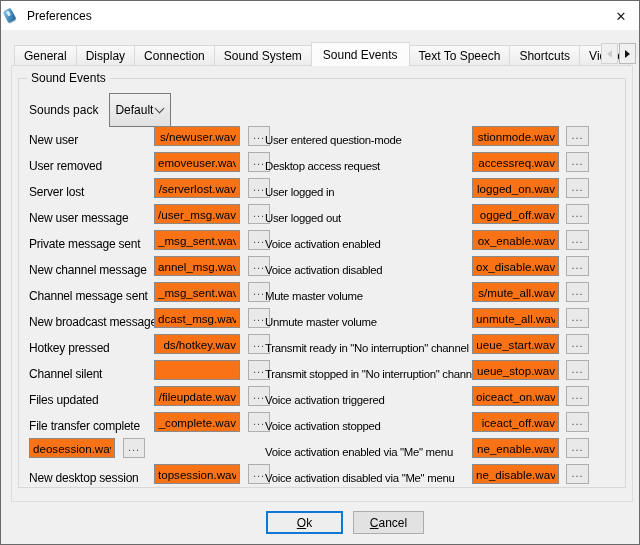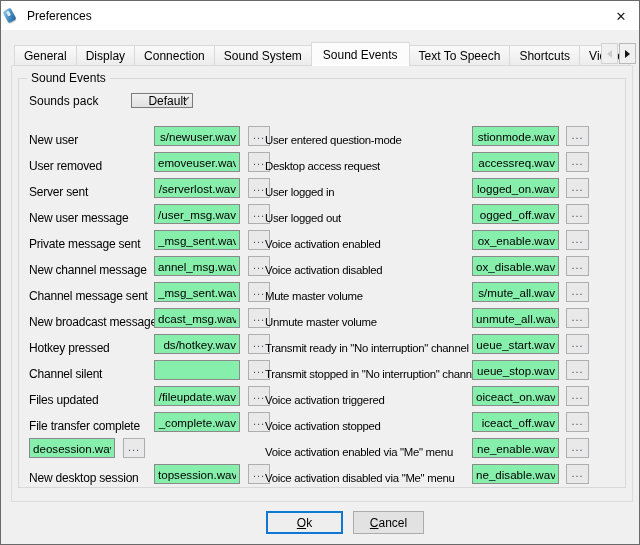--- a/index.html
+++ b/index.html
@@ -38,33 +38,33 @@
     border-left:5px solid #141414;}
   
   .pane{position:absolute;top:64px;left:10px;width:622px;height:437px;box-sizing:border-box;
     border:1px solid #dcdcdc;z-index:1;}
   .groupbox{position:absolute;top:77px;left:17px;width:608px;height:410px;box-sizing:border-box;
     border:1px solid #d8d8d8;z-index:2;}
   .group-title{position:absolute;top:-8px;left:8px;background:#f0f0f0;padding:0 4px;line-height:14px;}
   
   .sounds-row{position:absolute;top:14px;left:10px;display:flex;align-items:center;}
   .sounds-label{margin-right:11px;}
-  .combo{width:62px;height:15px;box-sizing:border-box;border:1px solid #7a7a7a;
-    background:linear-gradient(#f2f2f2,#e1e1e1);display:flex;align-items:center;padding-left:16px;cursor:default;margin-left:22px;}
+  .combo{width:62px;height:34px;box-sizing:border-box;border:1px solid #7a7a7a;
+    background:linear-gradient(#f2f2f2,#e1e1e1);display:flex;align-items:center;padding-left:5px;cursor:default;}
   .combo-chevron{width:6px;height:6px;border-right:1.4px solid #464646;border-bottom:1.4px solid #464646;
     transform:rotate(45deg);margin-left:auto;margin-right:7px;margin-top:-3px;}
   
   .col{position:absolute;top:47px;}
   .col-left{left:10px;width:244px;}
   .col-right{left:246px;width:342px;}
   .row{display:flex;align-items:center;height:20px;margin-bottom:6px;}
   .rowlabel{white-space:nowrap;overflow:hidden;letter-spacing:-0.2px;margin-top:8px;}
   .col-left .rowlabel{width:125px;flex:none;}
   .col-right .rowlabel{width:207px;flex:none;font-size:11.4px;letter-spacing:-0.3px;}
-  .wavinput{height:20px;box-sizing:border-box;border:1px solid #8a8a8a;background:#86efac;
+  .wavinput{height:20px;box-sizing:border-box;border:1px solid #8a8a8a;background:#f97316;
     font-family:"Liberation Sans",sans-serif;font-size:11.6px;padding:0 3px;text-align:right;flex:none;}
   .col-left .wavinput{width:86px;}
   .col-right .wavinput{width:87px;}
   .browse{height:20px;box-sizing:border-box;border:1px solid #aeaeae;background:#e9e9e9;
     display:flex;align-items:flex-end;justify-content:center;padding:0 0 4px 0;flex:none;
     font-family:"Liberation Sans",sans-serif;font-size:11px;color:#45505c;letter-spacing:1px;cursor:default;}
   .col-left .browse{width:22px;margin-left:8px;}
   .col-right .browse{width:23px;margin-left:7px;}
   
   .btn{position:absolute;height:23px;box-sizing:border-box;display:flex;align-items:center;
@@ -141,21 +141,21 @@
     <span class="rowlabel">New user</span>
     <input class="wavinput" type="text" value="s/newuser.wav" style="">
     <button class="browse">...</button>
   </div>
         <div class="row">
     <span class="rowlabel">User removed</span>
     <input class="wavinput" type="text" value="emoveuser.wav" style="">
     <button class="browse">...</button>
   </div>
         <div class="row">
-    <span class="rowlabel">Server sent</span>
+    <span class="rowlabel">Server lost</span>
     <input class="wavinput" type="text" value="/serverlost.wav" style="">
     <button class="browse">...</button>
   </div>
         <div class="row">
     <span class="rowlabel">New user message</span>
     <input class="wavinput" type="text" value="/user_msg.wav" style="">
     <button class="browse">...</button>
   </div>
         <div class="row">
     <span class="rowlabel">Private message sent</span>

